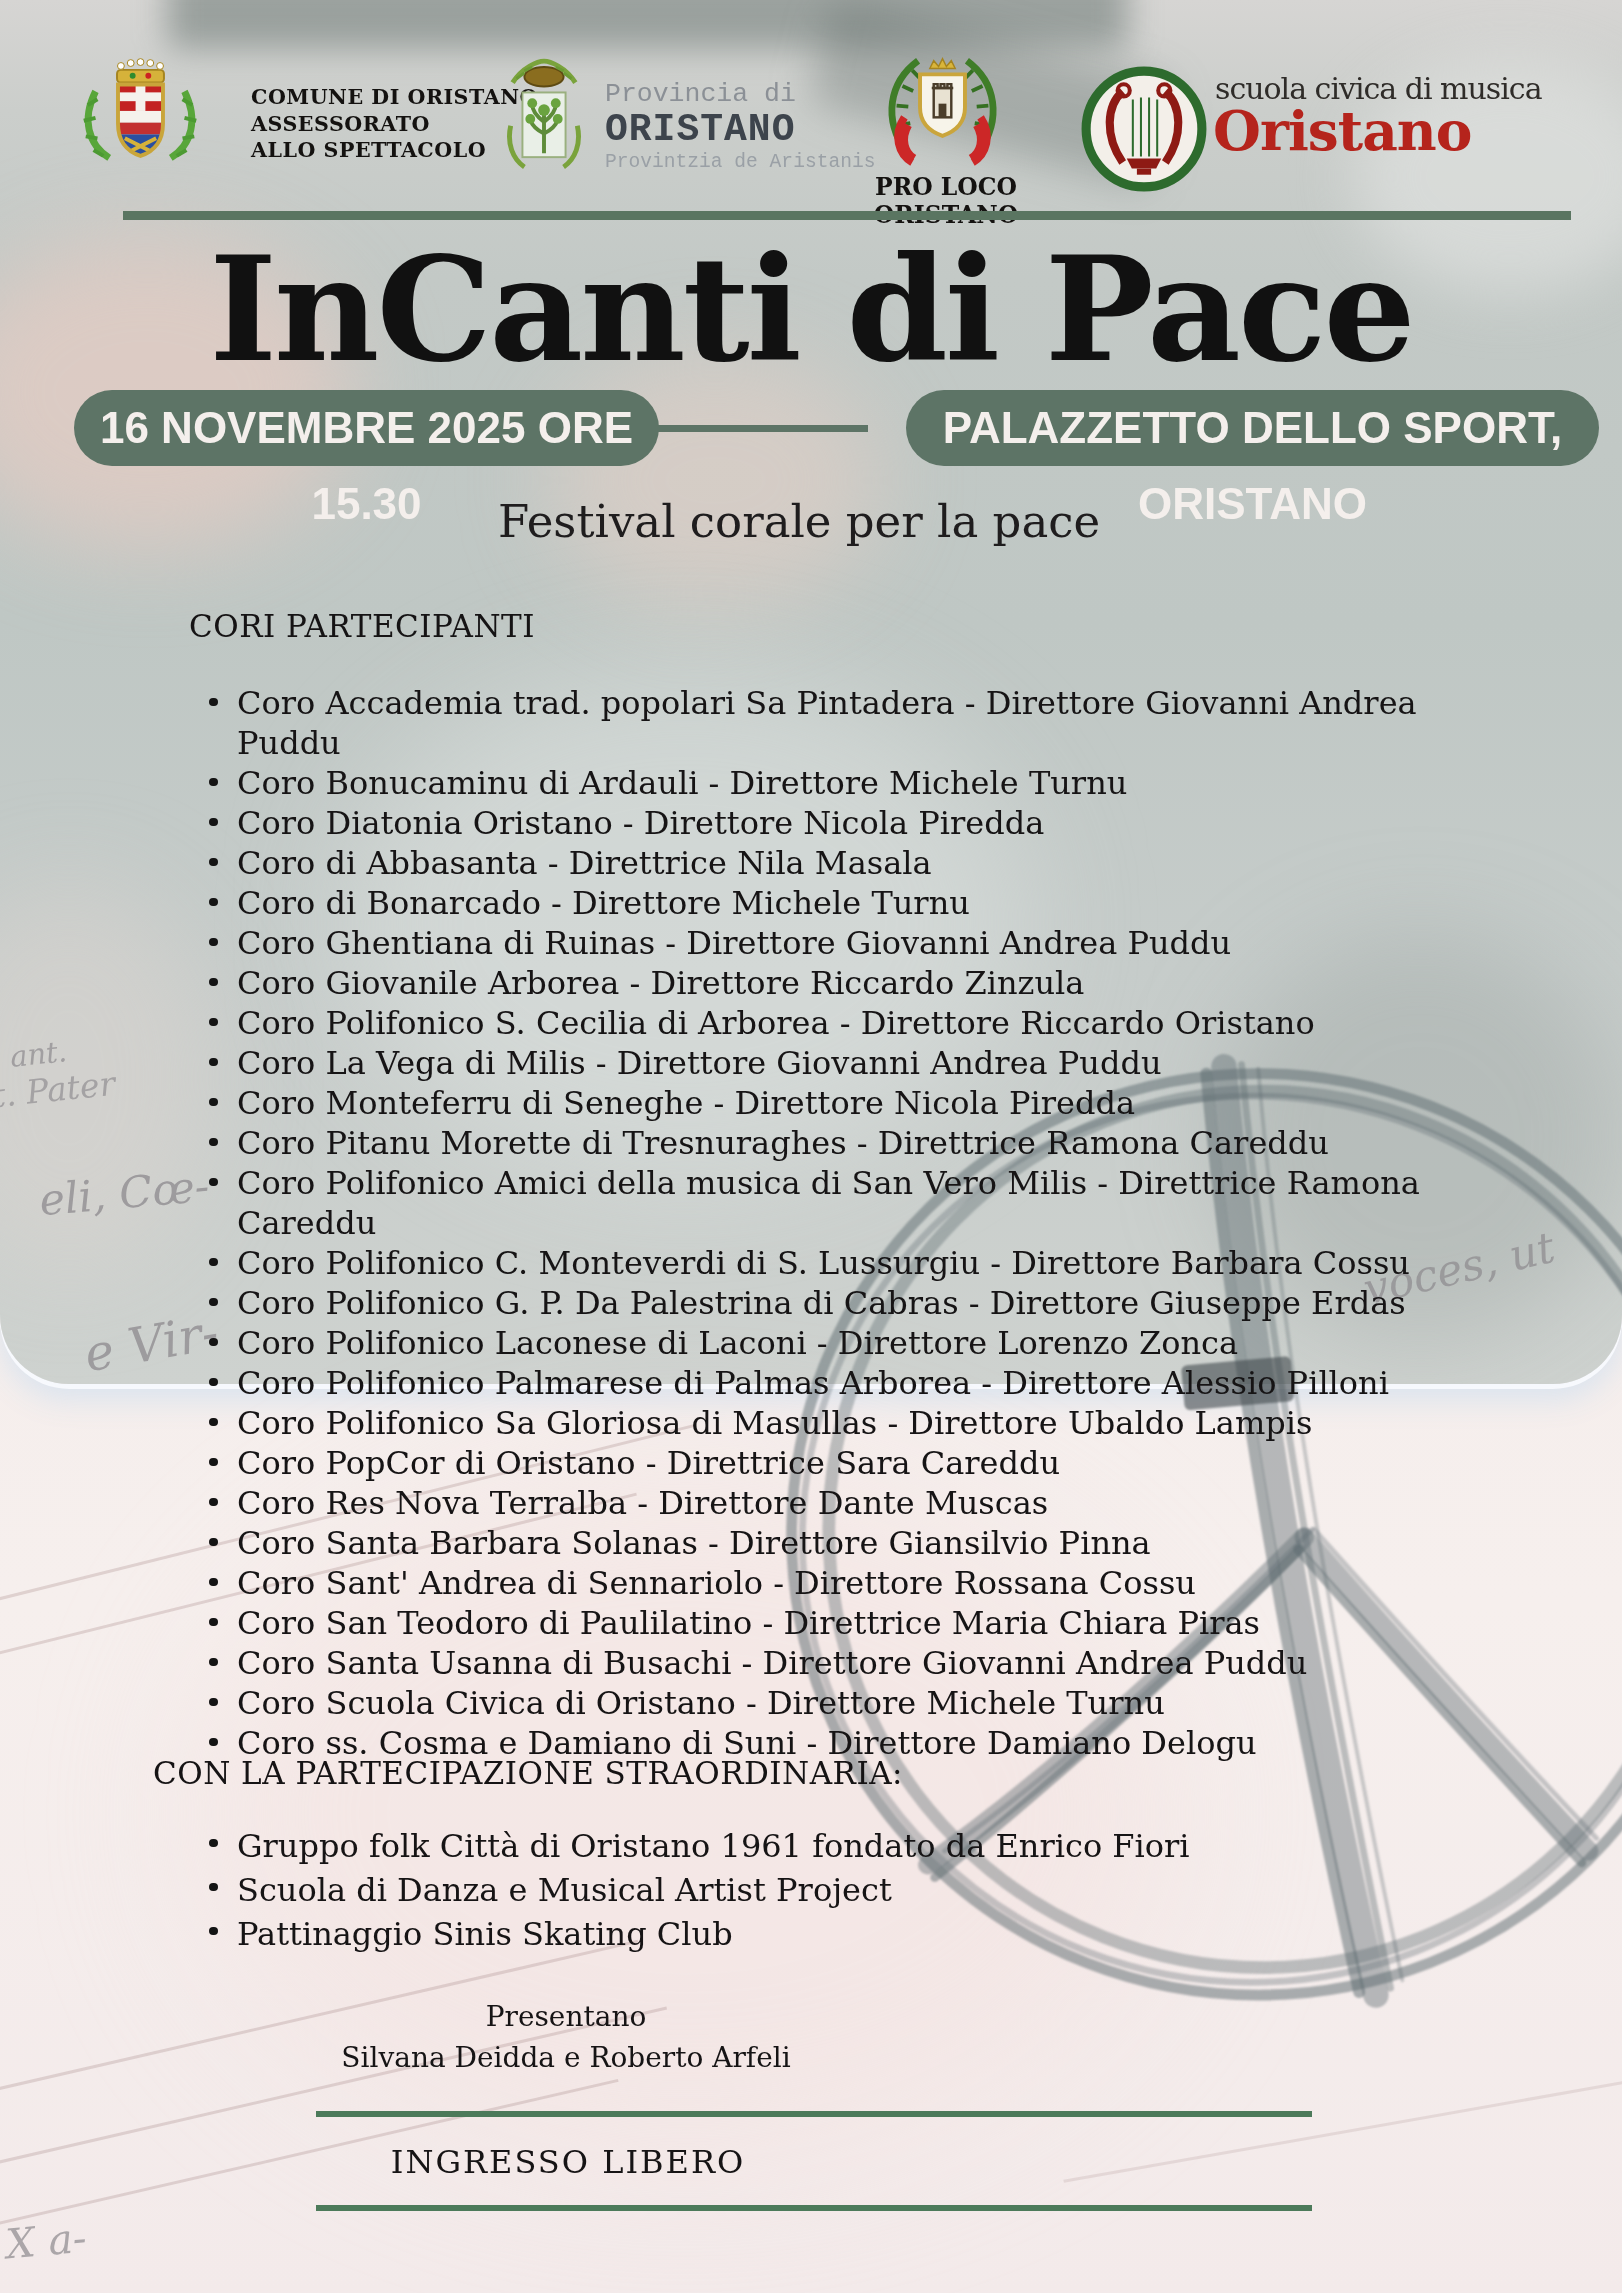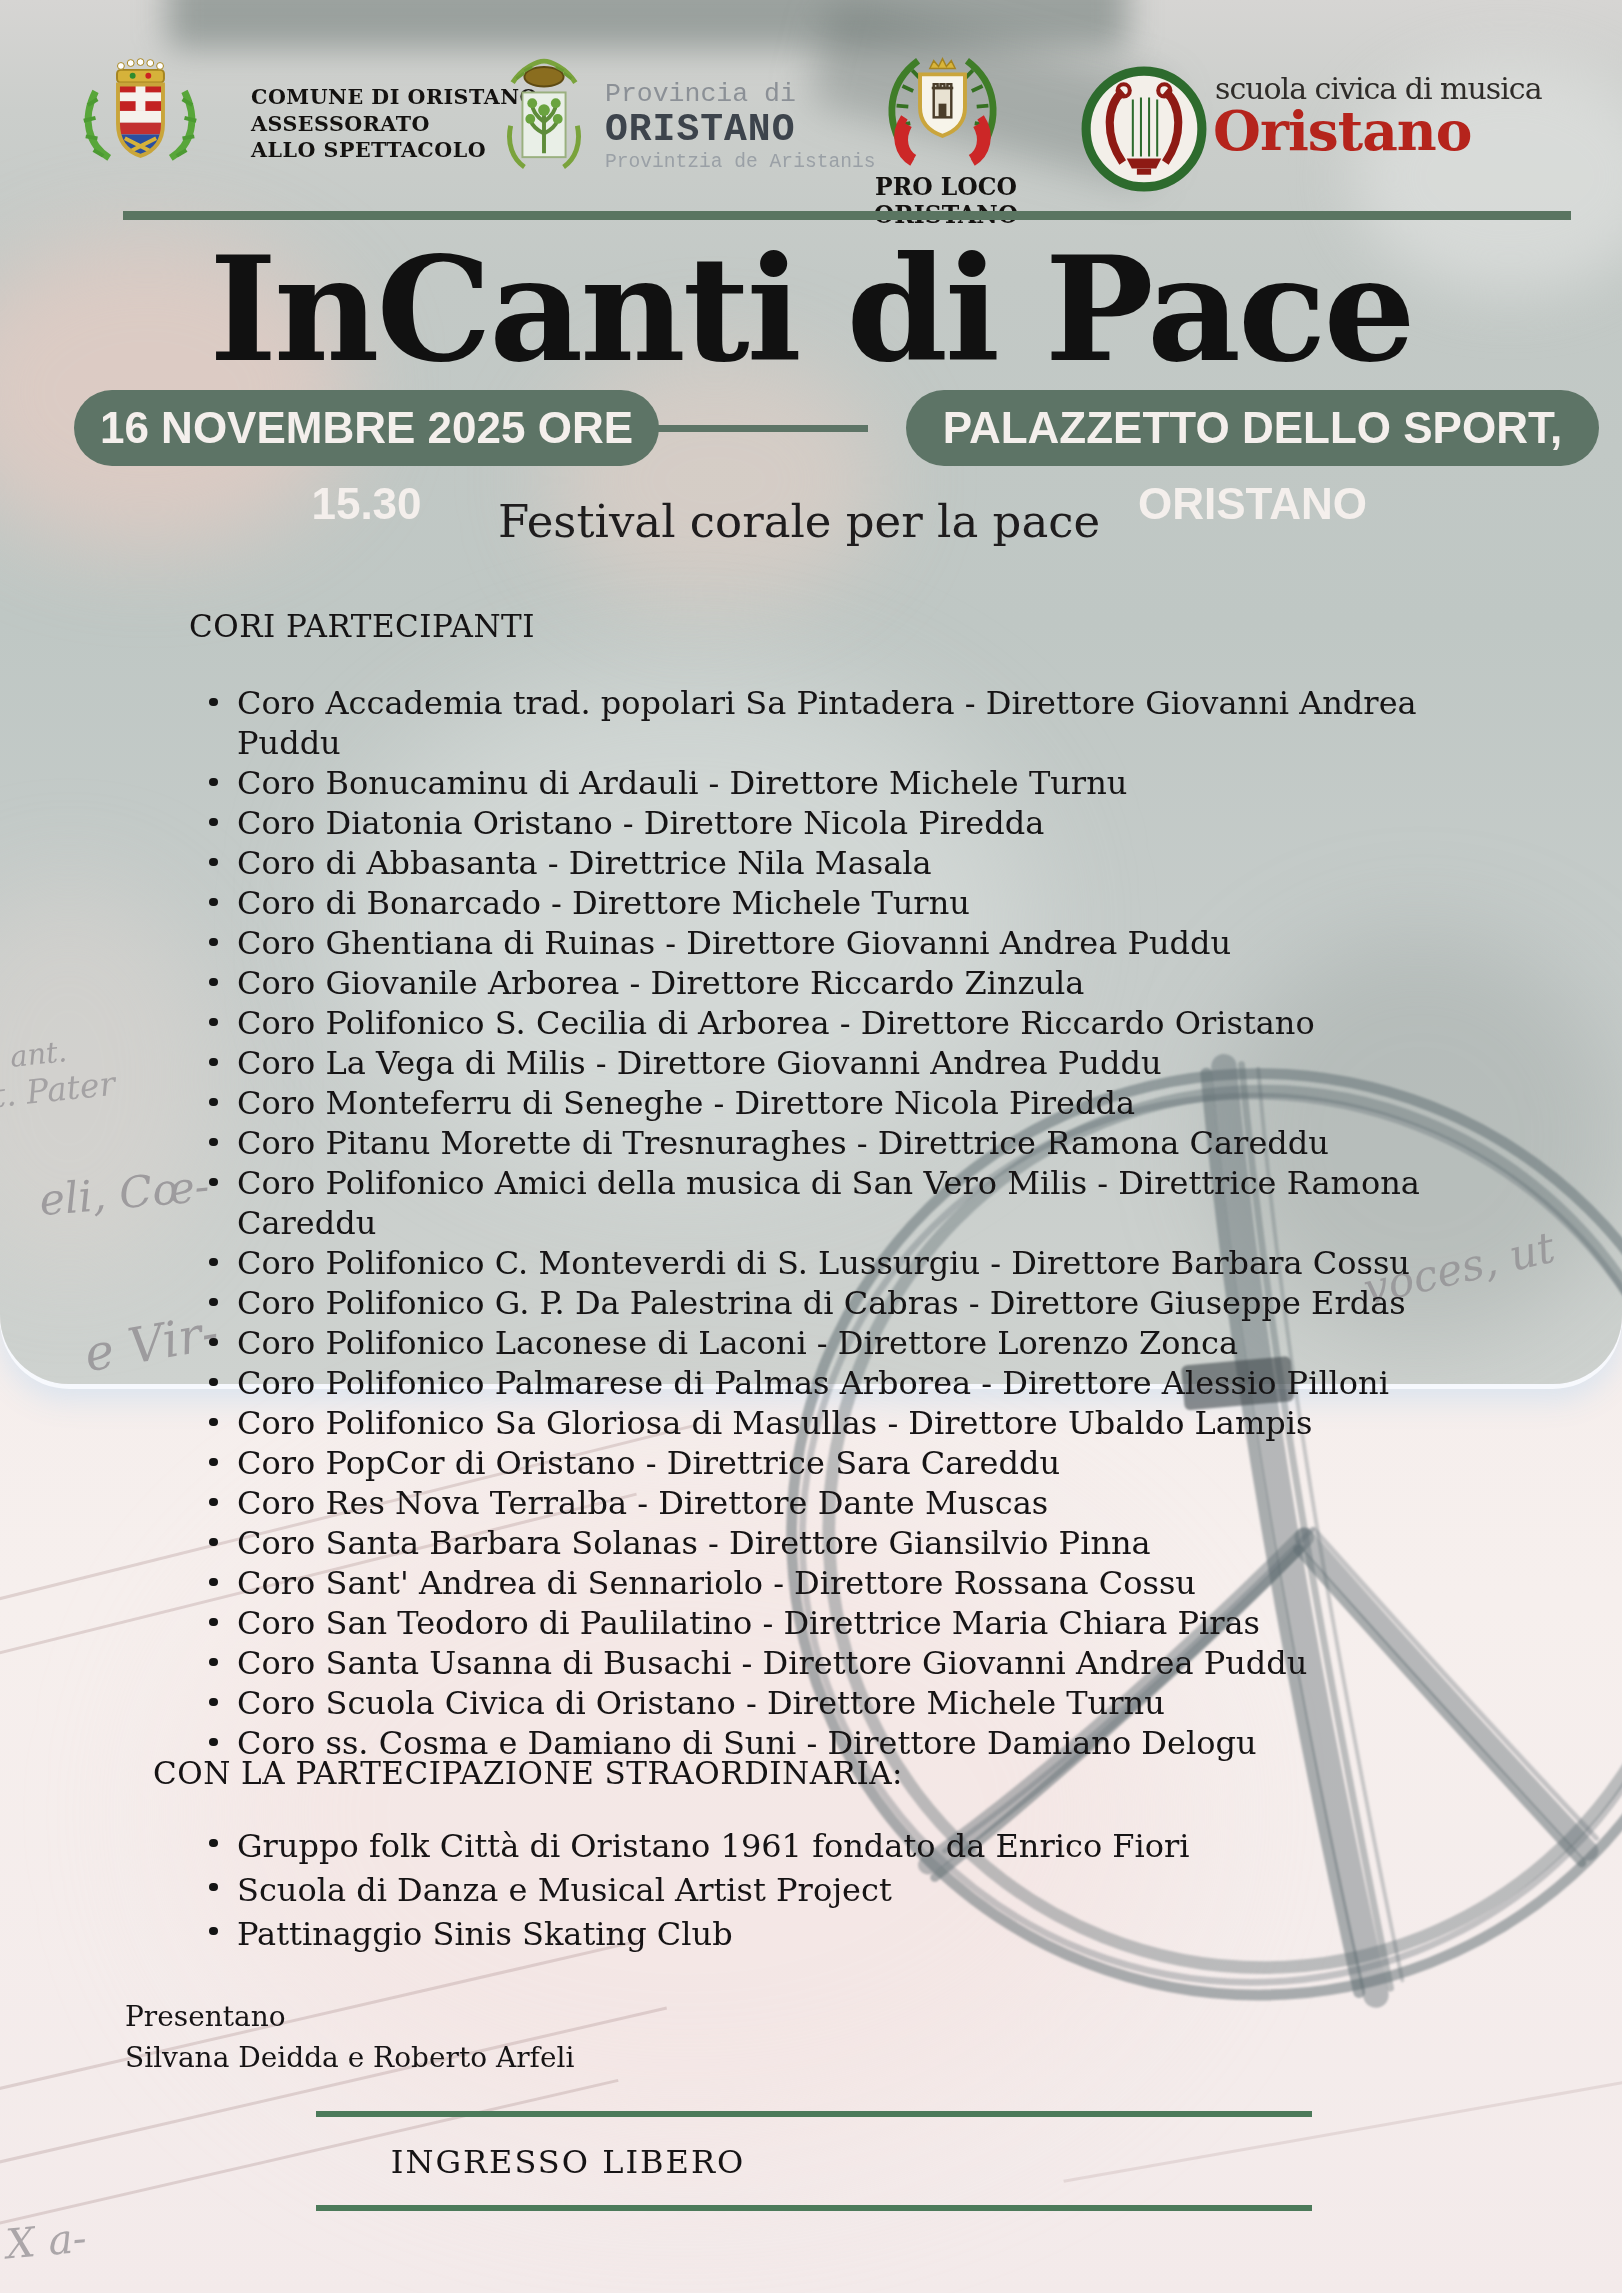--- a/index.html
+++ b/index.html
@@ -70,21 +70,21 @@
   .choirs-heading{position:absolute;left:181px;top:600px;z-index:5;font-size:31px;font-weight:normal;
       letter-spacing:0.5px;color:#151314;margin:8px;}
   ul.blist{position:absolute;list-style:none;margin:0;padding:0;z-index:5;font-size:32px;color:#161415;}
   ul.choirs{left:201px;top:683px;width:1304px;line-height:40px;}
   ul.special{left:201px;top:1824px;width:1176px;line-height:44px;}
   ul.blist li{position:relative;padding-left:36px;}
   ul.blist li::before{content:"";position:absolute;left:7.8px;top:14.7px;width:8.8px;height:8.8px;border-radius:50%;background:#141414;}
   .special-heading{position:absolute;left:137px;top:1739px;z-index:5;font-size:31px;font-weight:normal;
       letter-spacing:0.5px;color:#151314;margin:16px;}
   
-  .presenters{position:absolute;left:125px;top:1996px;width:882px;z-index:5;
+  .presenters{position:absolute;left:125px;top:1996px;width:882px;text-align:center;z-index:5;
       font-size:28px;line-height:41px;color:#161415;}
   .rule{position:absolute;left:316px;width:996px;height:5.9px;background:#4c7a5a;z-index:5;}
   .rule-1{top:2111px;}
   .rule-2{top:2205px;}
   .admission{position:absolute;left:127px;top:2143px;width:882px;text-align:center;z-index:5;
       font-size:32px;letter-spacing:2px;color:#161415;}
 </style>
 </head>
 <body>
 

